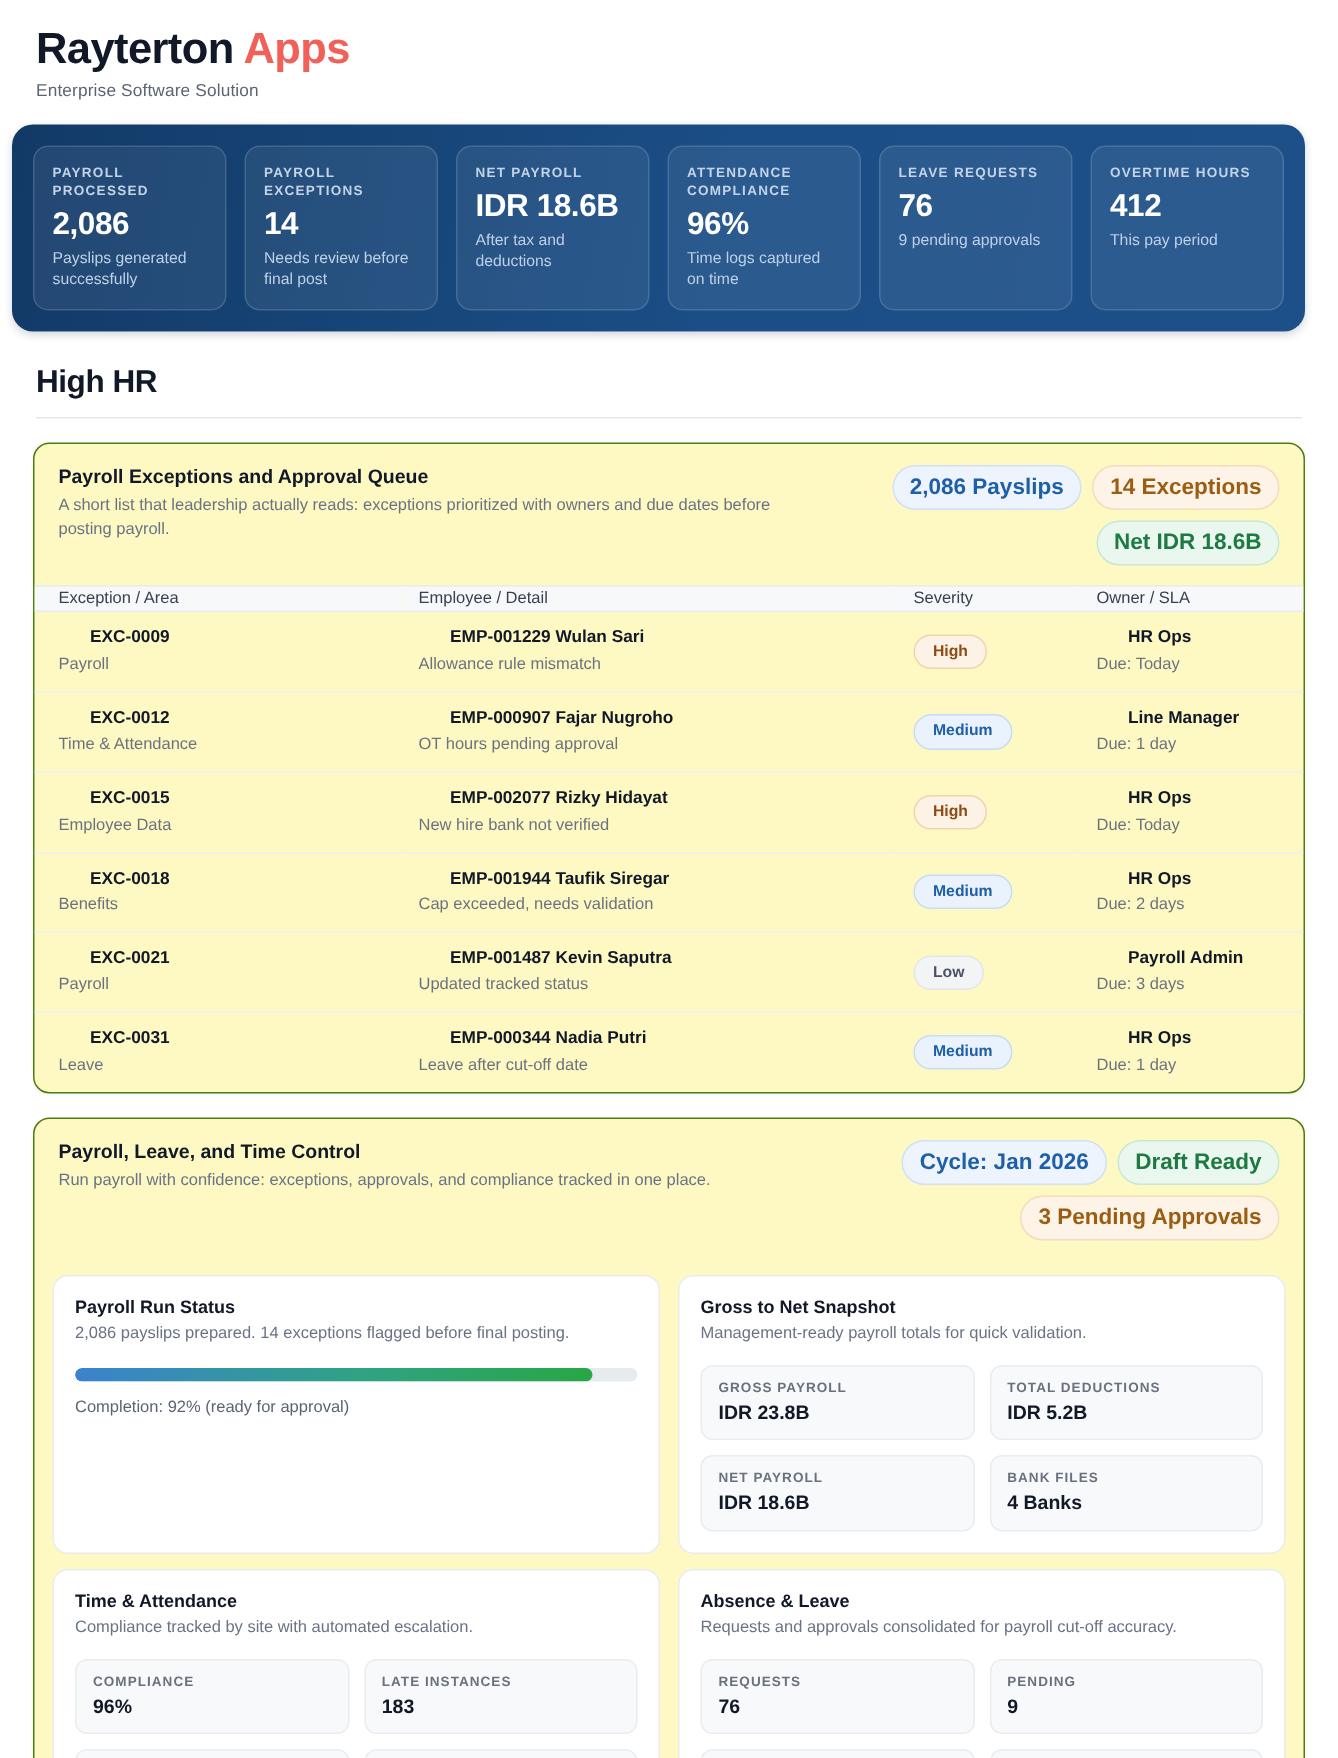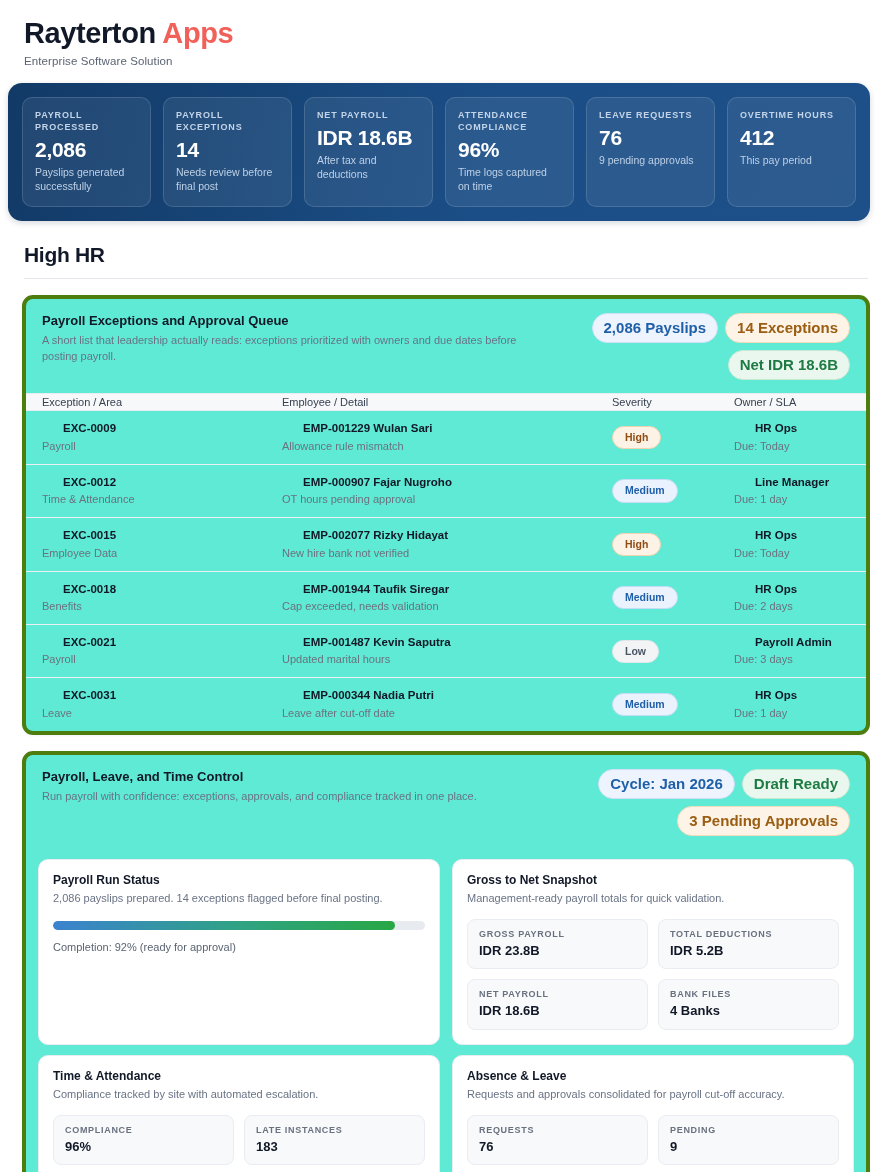--- a/index.html
+++ b/index.html
@@ -80,22 +80,22 @@
   }
   .section-rule {
     height: 1px;
     background: #e3e7ec;
     margin: 11px 0 0 0;
   }
 
   
   .card {
     margin: 16px 22px 0 22px;
-    background: #5eead4;
-    border: 4px solid #4d7c0f;
+    background: #fef9c3;
+    border: 1px solid #4d7c0f;
     border-radius: 11px;
     box-shadow: 0 1px 3px rgba(16,24,40,0.05);
     overflow: hidden;
   }
   .card-head {
     display: flex;
     align-items: flex-start;
     justify-content: space-between;
     padding: 14px 16px 13px 16px;
     gap: 14px;
@@ -383,21 +383,21 @@
               <div class="cell-sub">Due: 2 days</div>
             </td>
         </tr>
         <tr>
           <td class="col-a">
               <div class="cell-main">EXC-0021</div>
               <div class="cell-sub">Payroll</div>
             </td>
           <td class="col-b">
               <div class="cell-main">EMP-001487 Kevin Saputra</div>
-              <div class="cell-sub">Updated marital hours</div>
+              <div class="cell-sub">Updated tracked status</div>
             </td>
           <td class="col-c"><span class="sev sev-low">Low</span></td>
           <td class="col-d">
               <div class="cell-main">Payroll Admin</div>
               <div class="cell-sub">Due: 3 days</div>
             </td>
         </tr>
         <tr>
           <td class="col-a">
               <div class="cell-main">EXC-0031</div>

